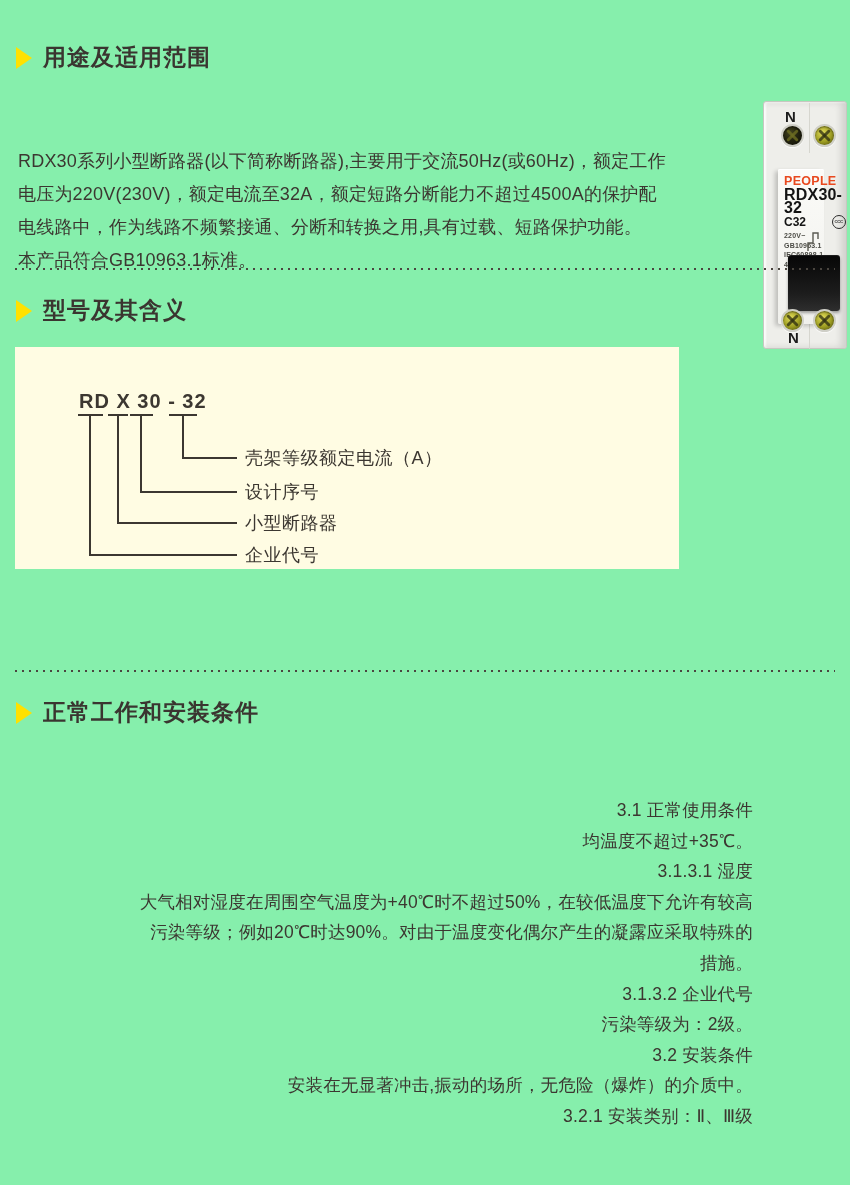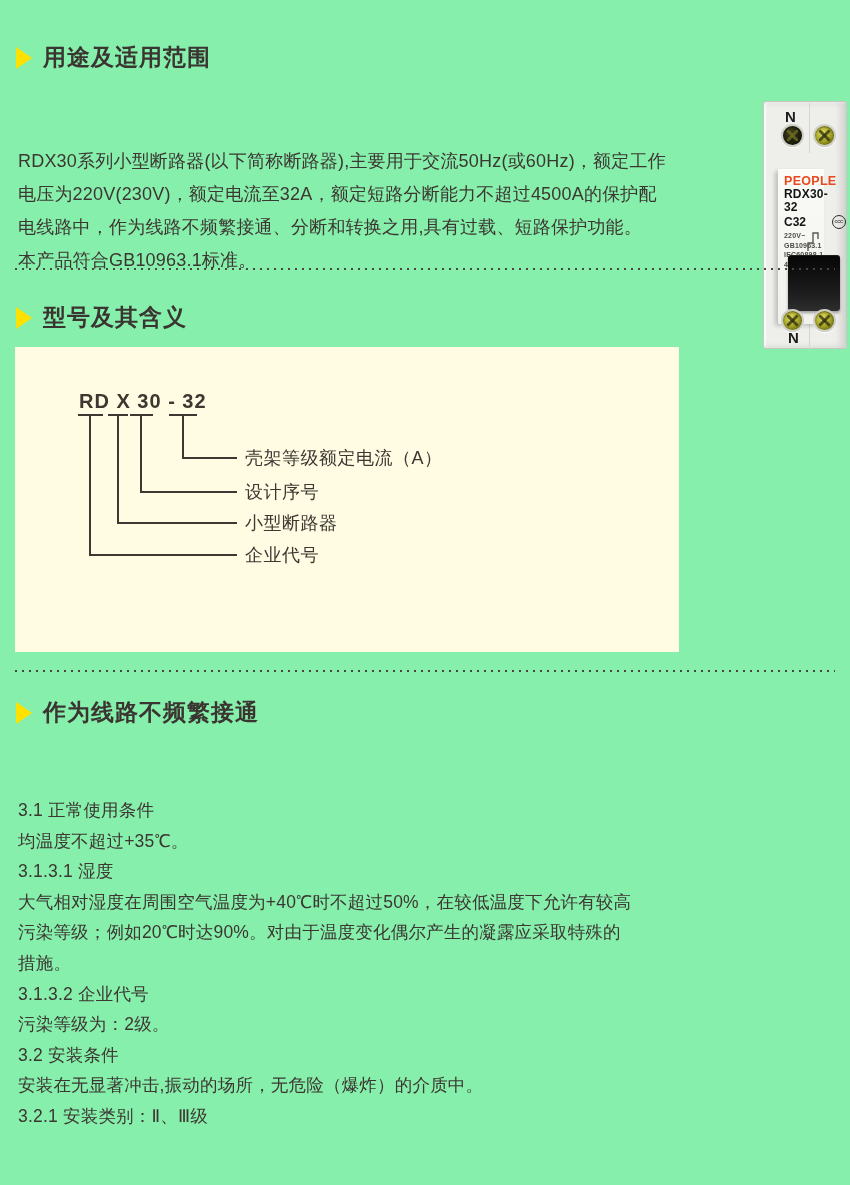--- a/index.html
+++ b/index.html
@@ -14,40 +14,40 @@
   
   .heading { position:absolute; left:16px; display:flex; align-items:center; gap:11px; }
   .tri {
     width:0; height:0; display:inline-block;
     border-left:16px solid #ffe100;
     border-top:11px solid transparent;
     border-bottom:11px solid transparent;
   }
   .heading .title { font-size:23px; font-weight:600; letter-spacing:1px; color:#3a3530; }
   .h-usage { top:42px; }
-  .h-model { top:302px; }
+  .h-model { top:295px; }
   .h-cond  { top:697px; }
 
   
   .divider {
     position:absolute; left:15px; width:820px; height:2px;
     background-image:repeating-linear-gradient(to right,#4a453f 0 2px,transparent 2px 7px);
   }
   .divider-1 { top:268px; }
   .divider-2 { top:670px; }
 
   
   .para { position:absolute; left:18px;margin-top:48px; }
   .para-usage { top:97px;  width:710px; font-size:18px;   line-height:33px; }
-  .para-cond  { top:747px; width:735px; font-size:17.5px; line-height:30.6px; }
+  .para-cond  { top:747px; width:735px; font-size:17.5px; line-height:30.6px;text-align:right; }
   .pline { white-space:nowrap; letter-spacing:0.2px; }
 
   
   .model-box {
-    position:absolute; left:15px; top:347px; width:664px; height:305px;
+    position:absolute; left:15px; top:347px; width:664px; height:222px;
     background:#fffce3;
     text-align:center;
   }
   .model-box svg { display:block; width:664px; height:261px; }
   .model-box text { fill:#3c3731; font-family:"Liberation Sans", sans-serif; }
   .model-code { font-size:20px; font-weight:600; letter-spacing:1px; }
   .model-label { font-size:18px; letter-spacing:0.5px; }
   .cline { stroke:#3c3731; stroke-width:2; fill:none; }
 
   
@@ -85,21 +85,21 @@
   .s-br { left:49px; top:207px; }
   .face {
     position:absolute; left:14px; top:51px; width:46px; height:155px;
     background:linear-gradient(180deg,#fbfbf8,#f0f0ec);
     border-radius:2px;
     box-shadow:-3px 2px 4px rgba(0,0,0,0.20), inset 0 1px 0 #ffffff;
     padding:5px 0 0 6px;
     margin-top:16px;
   }
   .brand   { color:#e8491f; font-weight:bold; font-size:12.5px; line-height:14px; letter-spacing:0.3px; }
-  .modelno { color:#141414; font-weight:bold; font-size:12px;   line-height:13px; letter-spacing:0.2px; }
+  .modelno { color:#141414; font-weight:bold; font-size:16px;   line-height:13px; letter-spacing:0.2px; }
   .rating-row { display:flex; align-items:center; gap:26px; line-height:14px; margin-top:1px; }
   .rating  { color:#141414; font-weight:bold; font-size:12px; }
   .ccc {
     width:14px; height:14px; border:1.5px solid #2b2b2b; border-radius:50%;
     display:inline-flex; align-items:center; justify-content:center; flex:0 0 auto;
   }
   .ccc i { font-style:normal; font-weight:bold; color:#2b2b2b; font-size:6px;
            transform:scale(.72); letter-spacing:-0.6px; }
   .specs { margin-top:2px; }
   .spec { font-size:7px; font-weight:bold; color:#4c4c46; line-height:9.5px; letter-spacing:0.2px; }
@@ -189,21 +189,21 @@
       <text class="model-label" x="230" y="151">设计序号</text>
       <text class="model-label" x="230" y="182">小型断路器</text>
       <text class="model-label" x="230" y="214">企业代号</text>
     </svg>
   </div>
 
   <div class="divider divider-2"></div>
 
   <header class="heading h-cond">
     <span class="tri"></span>
-    <span class="title">作为线路不频繁接通</span>
+    <span class="title">正常工作和安装条件</span>
   </header>
 
   <div class="para para-cond">
     <div class="pline">3.1 正常使用条件</div>
     <div class="pline">均温度不超过+35℃。</div>
     <div class="pline">3.1.3.1 湿度</div>
     <div class="pline">大气相对湿度在周围空气温度为+40℃时不超过50%，在较低温度下允许有较高</div>
     <div class="pline">污染等级；例如20℃时达90%。对由于温度变化偶尔产生的凝露应采取特殊的</div>
     <div class="pline">措施。</div>
     <div class="pline">3.1.3.2 企业代号</div>

